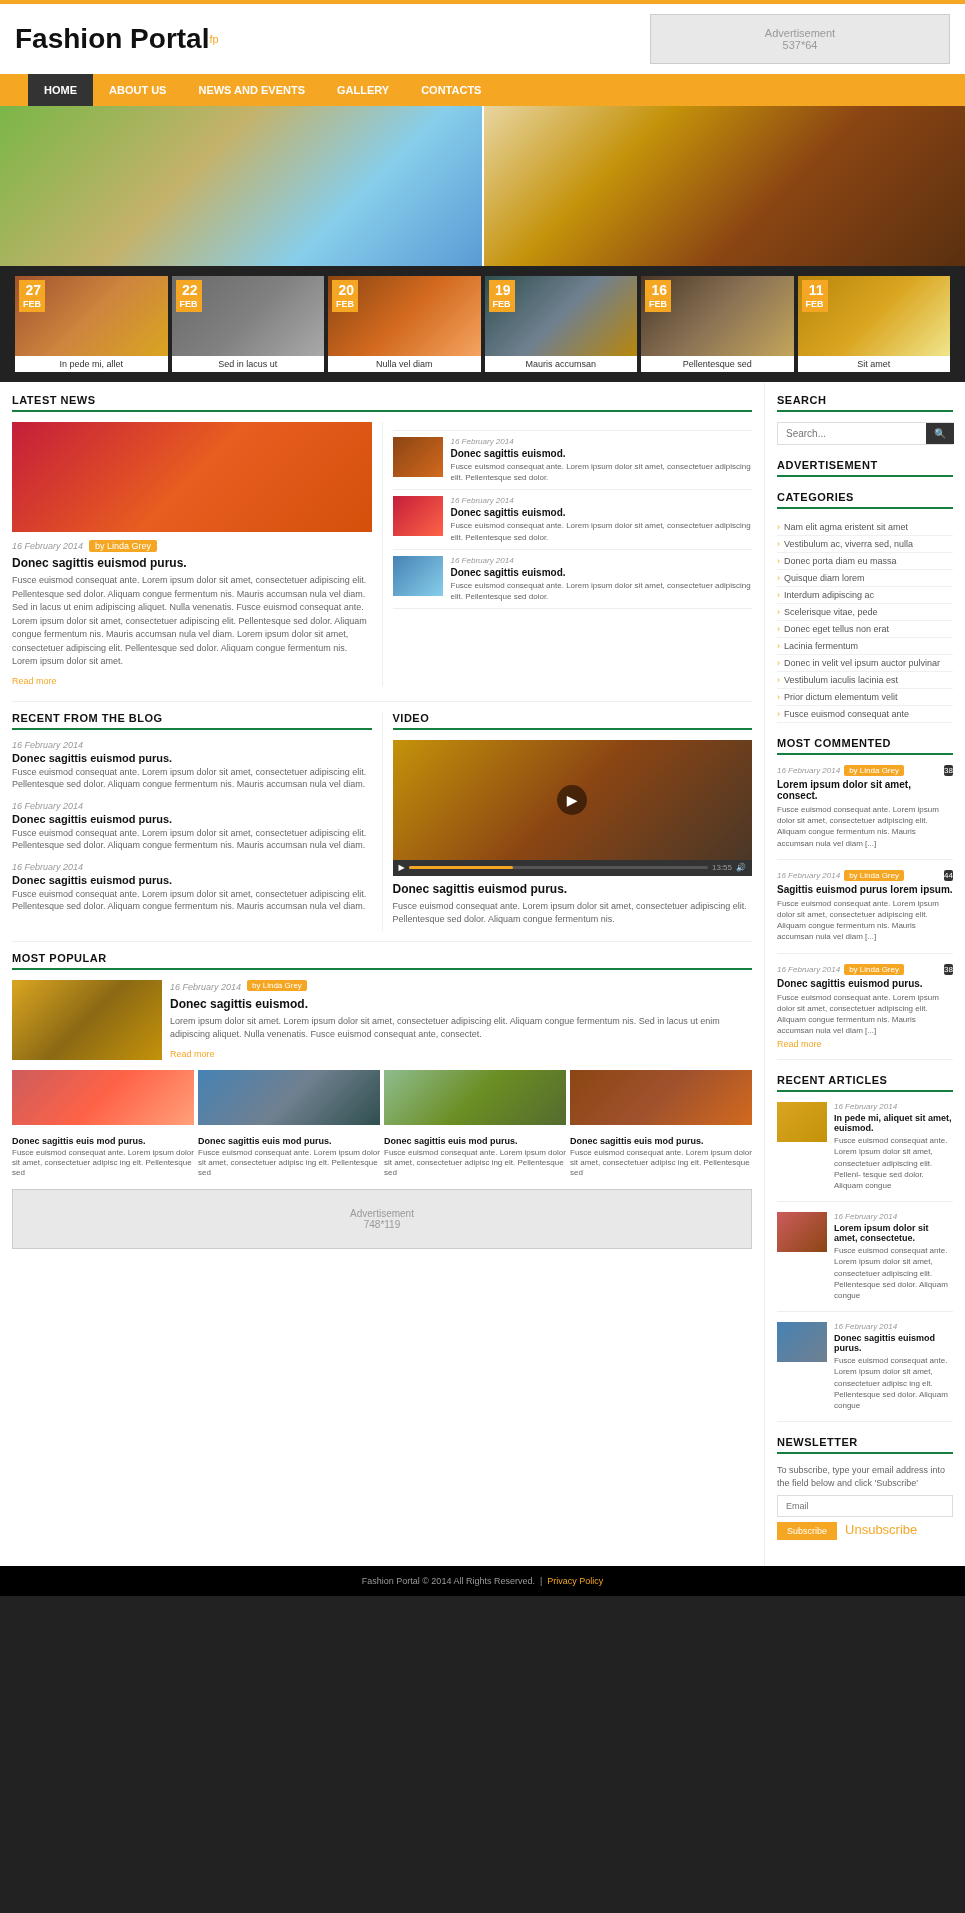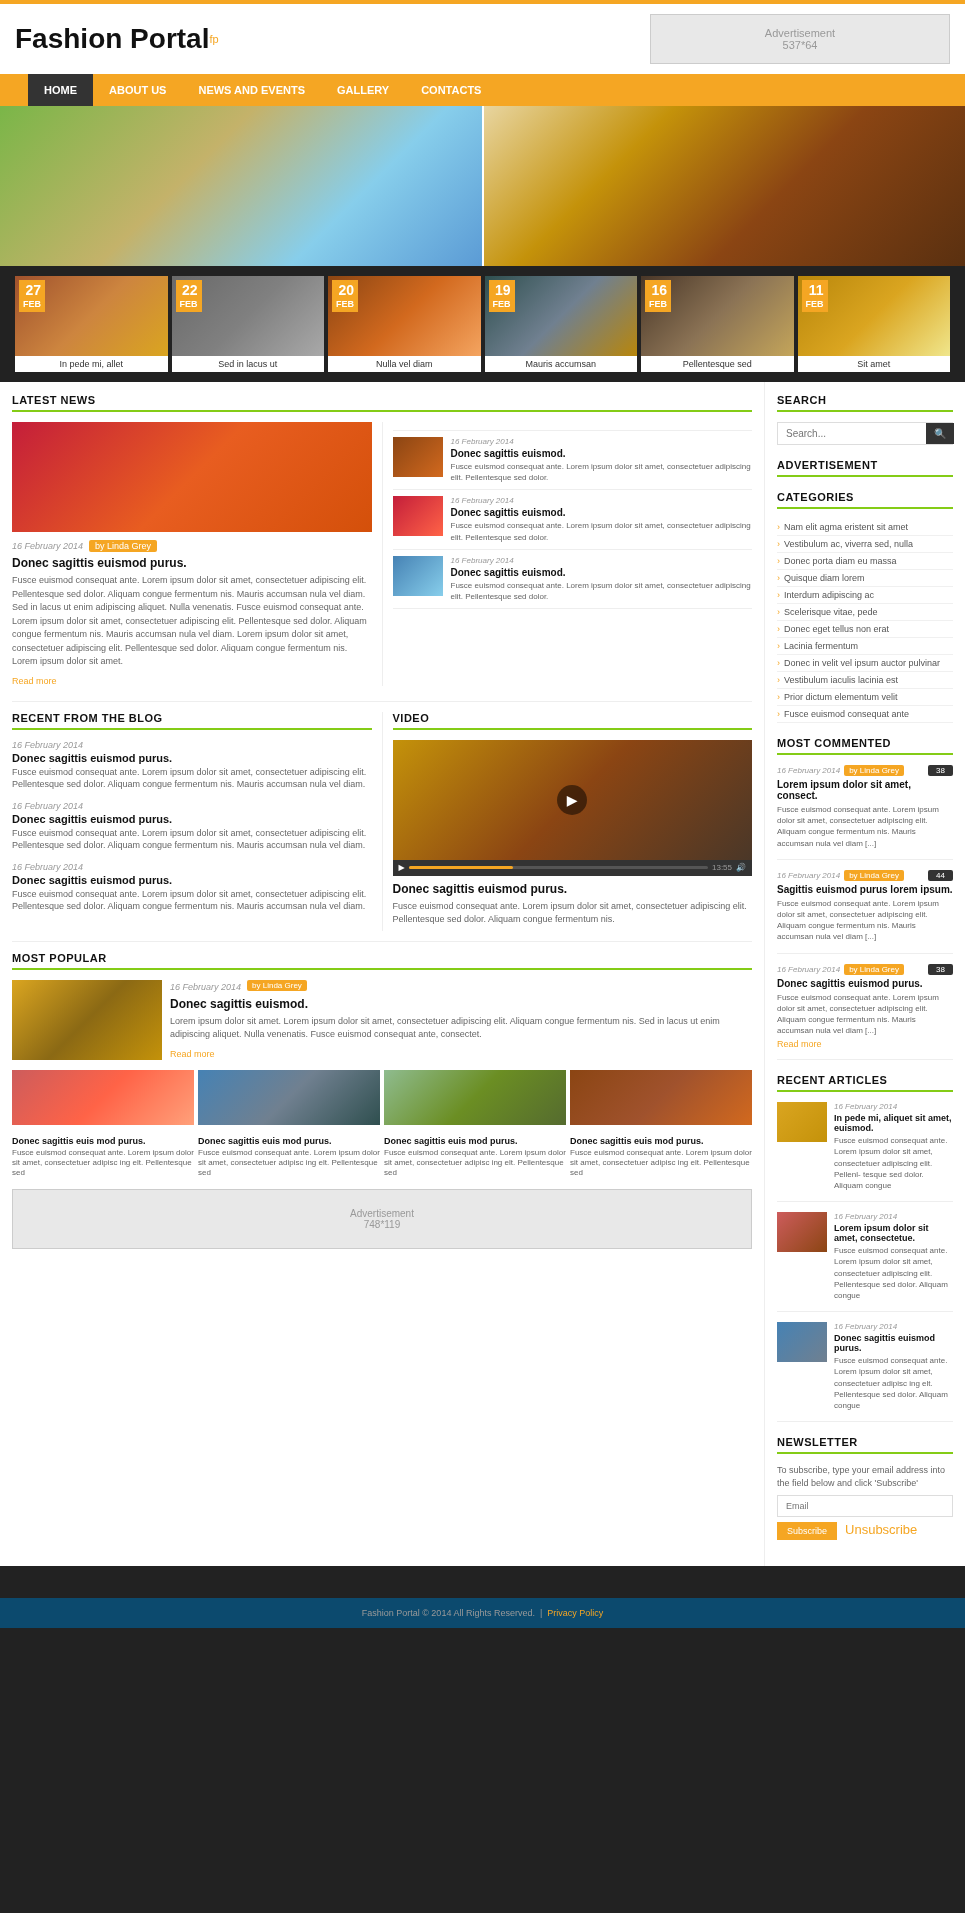--- a/index.html
+++ b/index.html
@@ -38,21 +38,21 @@
     .thumb-date { position: absolute; top: 4px; left: 4px; background: #f5a623; color: #fff; font-size: 9px; font-weight: bold; padding: 2px 4px; line-height: 1.2; text-align: right; }
     .thumb-date .day { font-size: 14px; display: block; }
     .thumb-label { background: #fff; color: #333; font-size: 9px; padding: 3px 4px; text-align: center; }
 
     
     .main-content { background: #fff; display: flex; gap: 0; }
     .left-col { flex: 1; padding: 12px; border-right: 1px solid #eee; }
     .right-sidebar { width: 200px; padding: 12px; }
 
     
-    .section-header { font-size: 11px; font-weight: bold; color: #111; border-bottom: 2px solid #84cc16; padding-bottom: 4px; margin-bottom: 10px; text-transform: uppercase; letter-spacing: 0.5px; }
+    .section-header { font-size: 11px; font-weight: bold; color: #111; border-bottom: 2px solid #15803d; padding-bottom: 4px; margin-bottom: 10px; text-transform: uppercase; letter-spacing: 0.5px; }
 
     
     .latest-news-section { margin-bottom: 15px; }
     .news-main-img { width: 100%; height: 100px; background: linear-gradient(135deg, #c41e3a, #ff6347, #ff8c00); margin-bottom: 8px; }
     .news-date-author { display: flex; align-items: center; gap: 6px; margin-bottom: 4px; color: #999; font-size: 9px; }
     .author-tag { background: #f5a623; color: #fff; font-size: 9px; padding: 1px 6px; border-radius: 2px; }
     .news-title { font-size: 12px; font-weight: bold; margin-bottom: 4px; color: #111; }
     .news-text { font-size: 9px; color: #666; line-height: 1.5; margin-bottom: 4px; }
     .read-more { color: #f5a623; font-size: 9px; text-decoration: none; display: inline-block; margin-top: 3px; }
 
@@ -117,21 +117,21 @@
     .categories-list { list-style: none; }
     .categories-list li { padding: 3px 0; border-bottom: 1px solid #f0f0f0; font-size: 9px; }
     .categories-list li::before { content: "›"; color: #f5a623; margin-right: 4px; }
     .categories-list li a { color: #555; text-decoration: none; }
 
     
     .commented-item { margin-bottom: 10px; padding-bottom: 10px; border-bottom: 1px solid #eee; }
     .commented-meta { display: flex; align-items: center; justify-content: space-between; margin-bottom: 3px; }
     .commented-date { color: #999; font-size: 8px; font-style: italic; }
     .commented-author { background: #f5a623; color: #fff; font-size: 8px; padding: 1px 5px; border-radius: 2px; }
-    .commented-count { background: #333; color: #fff; font-size: 8px; padding: 1px 8px; border-radius: 2px; }
+    .commented-count { background: #333; color: #fff; font-size: 8px; padding: 1px 0; border-radius: 2px; }
     .commented-title { font-size: 10px; font-weight: bold; color: #111; margin: 3px 0; }
     .commented-text { font-size: 8px; color: #666; line-height: 1.4; }
 
     
     .recent-article { display: flex; gap: 7px; margin-bottom: 10px; padding-bottom: 10px; border-bottom: 1px solid #eee; }
     .ra-img { width: 50px; height: 40px; flex-shrink: 0; }
     .ra-bg-1 { background: linear-gradient(135deg, #daa520, #c4920a); }
     .ra-bg-2 { background: linear-gradient(135deg, #cd5c5c, #8b4513); }
     .ra-bg-3 { background: linear-gradient(135deg, #4682b4, #708090); }
     .ra-info { flex: 1; }
@@ -141,21 +141,21 @@
 
     
     .newsletter-section { }
     .newsletter-text { font-size: 9px; color: #666; margin-bottom: 6px; line-height: 1.4; }
     .newsletter-input { width: 100%; padding: 5px 8px; border: 1px solid #ddd; font-size: 9px; margin-bottom: 5px; outline: none; }
     .newsletter-actions { display: flex; gap: 8px; }
     .subscribe-btn { background: #f5a623; color: #fff; border: none; padding: 4px 10px; font-size: 9px; cursor: pointer; }
     .unsubscribe-link { color: #f5a623; font-size: 13px; text-decoration: none; }
 
     
-    .footer { background: #0c4a6e; color: #999; text-align: center; padding: 10px; font-size: 9px; margin-top: 32px; }
+    .footer { background: #000000; color: #999; text-align: center; padding: 10px; font-size: 9px; }
     .footer a { color: #f5a623; text-decoration: none; }
 
     
     .two-col { display: flex; gap: 0; }
     .col-left { flex: 1; padding-right: 10px; }
     .col-right { flex: 1; padding-left: 10px; border-left: 1px solid #eee; }
 
     
     .popular-main-info { flex: 1; }
     .popular-by { background: #f5a623; color: #fff; font-size: 8px; padding: 1px 5px; border-radius: 2px; display: inline-block; margin-bottom: 3px; }

